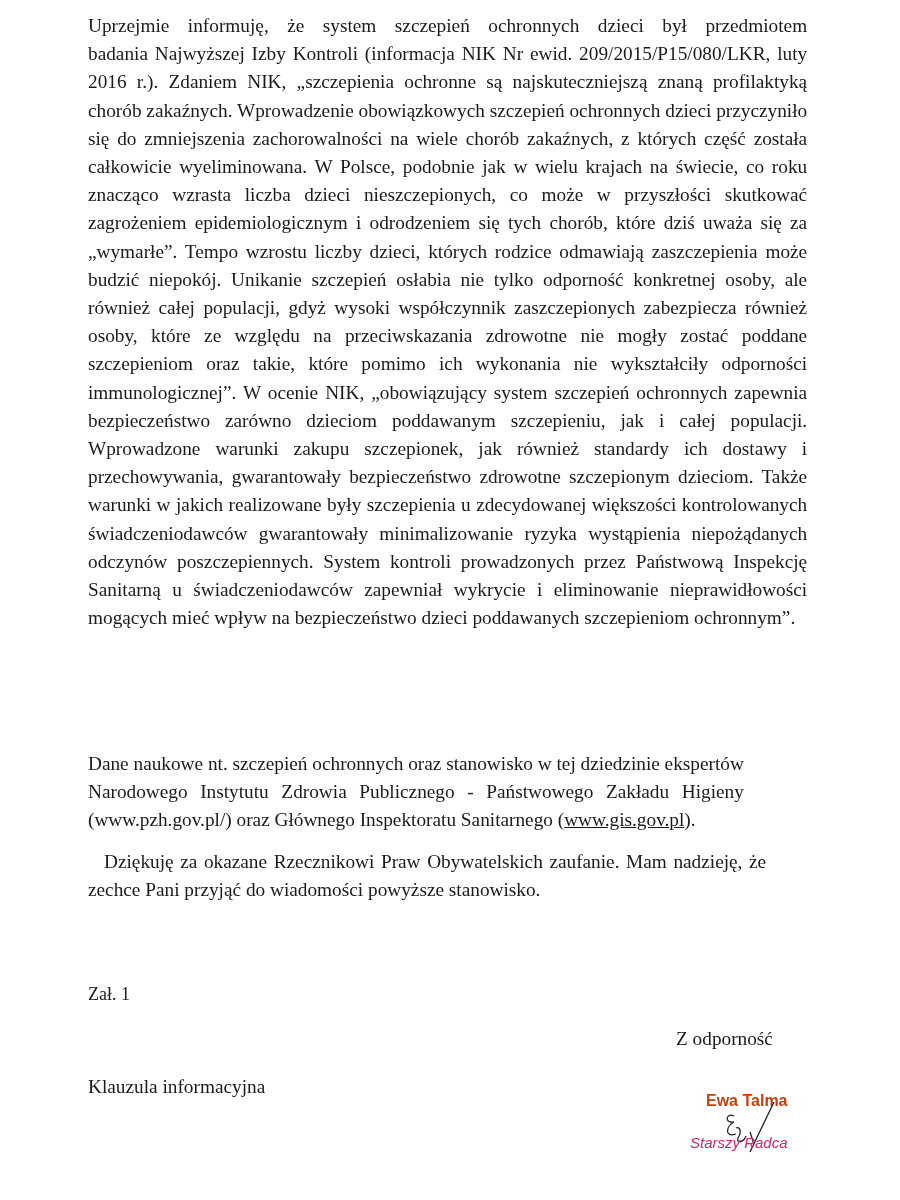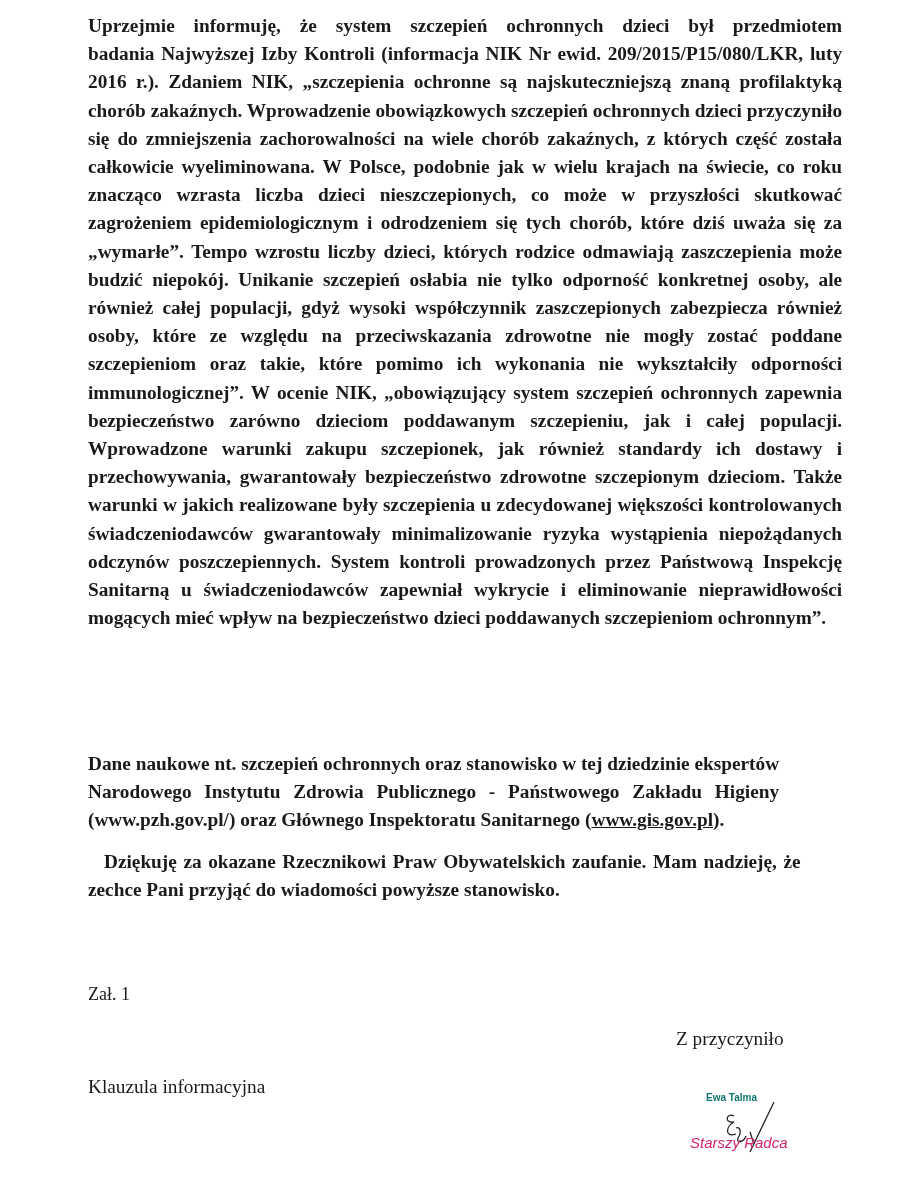--- a/index.html
+++ b/index.html
@@ -1,29 +1,29 @@
 <!DOCTYPE html>
 <html><head>
 <meta charset="utf-8">
 <style>
   html, body { margin: 0; padding: 0; background: #ffffff; }
   body { width: 900px; height: 1200px; position: relative; overflow: hidden;
          font-family: "Liberation Serif", serif; color: #1a1a1a; }
   .page { position: absolute; left: 88px; top: 12px; width: 724px; }
   .para { font-size: 19.3px; line-height: 28.2px; text-align: justify; margin: 0; }
-  .para .line { display: block; text-align: justify; text-align-last: justify; white-space: nowrap; font-weight: bold; }
+  .para .line { display: block; text-align: justify; text-align-last: justify; white-space: nowrap; }
   .para .line.last { text-align-last: left; }
   .p1 { position: absolute; top: 0; }
   .p2 { position: absolute; top: 738px; }
   .p3 { position: absolute; top: 836px; }
   .att { position: absolute; left: 88px; top: 984px; font-size: 18px; }
   .klauzula { position: absolute; left: 88px; top: 1076px; font-size: 19.3px; }
   .regards { position: absolute; left: 676px; top: 1028px; font-size: 19.3px; }
   .sig { position: absolute; left: 690px; top: 1090px; width: 140px; height: 70px; }
-  .sig-name { position: absolute; left: 16px; top: 2px; color: #0f766e; font-family: "Liberation Sans", sans-serif; font-size: 10px; font-weight: bold; }
+  .sig-name { position: absolute; left: 16px; top: 2px; color: #c2410c; font-family: "Liberation Sans", sans-serif; font-size: 16px; font-weight: bold; }
   .sig-title { position: absolute; left: 0; top: 44px; color: #d3246e; font-family: "Liberation Sans", sans-serif; font-size: 15px; font-style: italic; text-align: center; }
   .sig svg { position: absolute; left: 30px; top: 8px; }
   .link { text-decoration: underline; }
 </style>
 </head>
 <body>
 
 <div class="page">
   <div class="para p1">
     <span class="line" style="padding-left: 0px; margin-left: 0px; text-indent: 0px; width: 100%; box-sizing: border-box;">Uprzejmie informuję, że system szczepień ochronnych dzieci był przedmiotem</span>
@@ -57,21 +57,21 @@
   </div>
 
   <div class="para p3">
     <span class="line" style="padding-left: 0px; margin-left: 16px; text-indent: 0px; width: 100%; box-sizing: border-box;">Dziękuję za okazane Rzecznikowi Praw Obywatelskich zaufanie. Mam nadzieję, że</span>
     <span class="line last">zechce Pani przyjąć do wiadomości powyższe stanowisko.</span>
   </div>
 </div>
 
 <div class="att">Zał. 1</div>
 <div class="klauzula">Klauzula informacyjna</div>
-<div class="regards">Z przyczyniło</div>
+<div class="regards">Z odporność</div>
 
 <div class="sig">
   <span class="sig-name">Ewa Talma</span>
   <svg width="70" height="60" viewBox="0 0 70 60">
     <path d="M14 18 C 6 14, 4 26, 14 24 C 6 28, 4 40, 16 36 M16 30 C 20 28, 22 34, 18 40 C 16 46, 24 44, 26 38 M30 34 L 34 46 M54 4 L 30 54" stroke="#222" stroke-width="1.3" fill="none"></path>
   </svg>
   <span class="sig-title">Starszy Radca</span>
 </div>
 
 </body></html>

